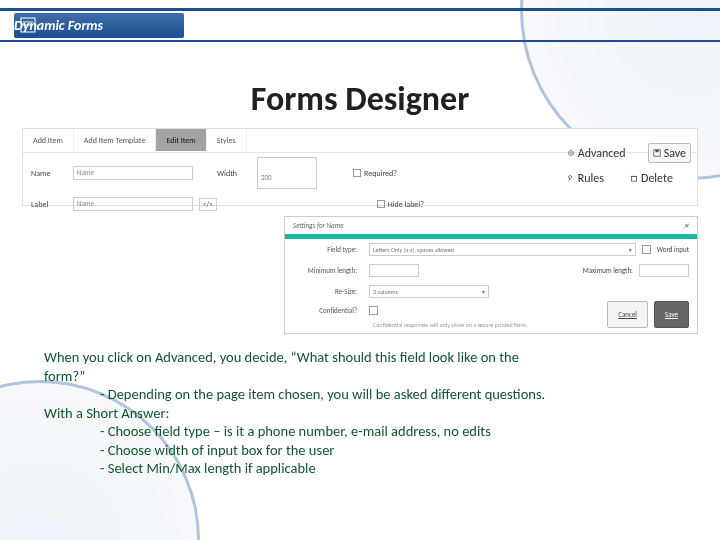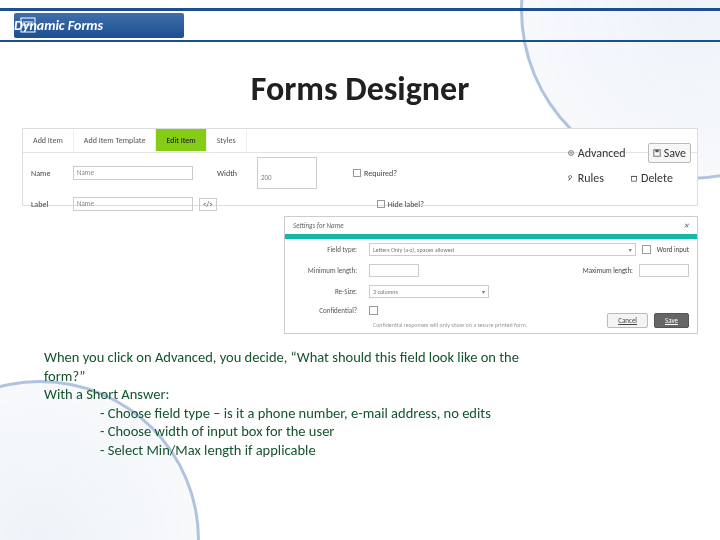--- a/index.html
+++ b/index.html
@@ -63,21 +63,21 @@
     font-weight: 600;
     font-size: 14px;
     display: flex;
     align-items: center;
     border-radius: 2px;
     z-index: 3;
   }
   .logo svg { position:absolute; left:6px; top:4px; }
   .title {
     position: absolute;
-    top: 68px;
+    top: 78px;
     left: 0;
     right: 0;
     text-align: center;
     font-size: 34px;
     color: #202020;
     z-index: 3;
   }
   .panel1 {
     position: absolute;
     top: 128px;
@@ -92,21 +92,21 @@
     height: 24px;
     border-bottom: 1px solid #e4e4e4;
     display: flex;
     font-size: 8px;
     color: #555;
   }
   .tab {
     padding: 6px 10px 0 10px;
     border-right: 1px solid #eee;
   }
-  .tab.active { color:#111; border-bottom:1px solid #fff; background:#84cc16; }
+  .tab.active { color:#111; border-bottom:1px solid #fff; background:#a3a3a3; }
   .row {
     display: flex;
     align-items: center;
     font-size: 8px;
     color: #444;
     padding: 4px 8px;
   }
   .lbl { width: 42px; }
   .inp {
     width: 120px;
@@ -150,21 +150,21 @@
     color:#666;
     font-style:italic;
   }
   .p2row { display:flex; align-items:center; padding:4px 8px; gap:6px;}
   .p2lbl { width: 70px; text-align:right; padding-right:6px; color:#555;}
   .p2sel { flex:1; height:13px; border:1px solid #ccc; font-size:6px; padding:1px 3px; color:#777; display:flex; align-items:center; justify-content:space-between;}
   .p2inp { width:50px; height:13px; border:1px solid #ccc; font-size:6px; padding:1px 3px;}
   .p2cb { width:9px; height:9px; border:1px solid #999;}
   .p2note { font-size:6px; color:#999; padding:2px 8px 0 88px;}
   .p2foot { position:absolute; right:8px; bottom:5px; display:flex; gap:6px;}
-  .p2btn { border:1px solid #bbb; border-radius:2px; padding:2px 10px; font-size:7px; background:#f4f4f4;text-decoration:underline;}
+  .p2btn { border:1px solid #bbb; border-radius:2px; padding:8px 10px; font-size:7px; background:#f4f4f4;text-decoration:underline;}
   .p2btn.dark { background:#666; color:#fff; border-color:#555;}
   .body-text {
     position: absolute;
     top: 348px;
     left: 44px;
     right: 44px;
     font-size: 14.5px;
     line-height: 1.28;
     color: #14532d;
     z-index: 3;
@@ -288,17 +288,18 @@
   <div class="p2note">Confidential responses will only show on a secure printed form.</div>
   <div class="p2foot">
     <span class="p2btn">Cancel</span>
     <span class="p2btn dark">Save</span>
   </div>
 </div>
 
 <div class="body-text">
   <span>When you click on Advanced, you decide, “What should this field look like on the</span><br>
   <span>form?”</span><br>
+  <span class="indent">- Depending on the page item chosen, you will be asked different questions.</span>
   <span>With a Short Answer:</span><br>
   <span class="indent">- Choose field type – is it a phone number, e-mail address, no edits</span>
   <span class="indent">- Choose width of input box for the user</span>
   <span class="indent">- Select Min/Max length if applicable</span>
 </div>
 
 </body></html>

